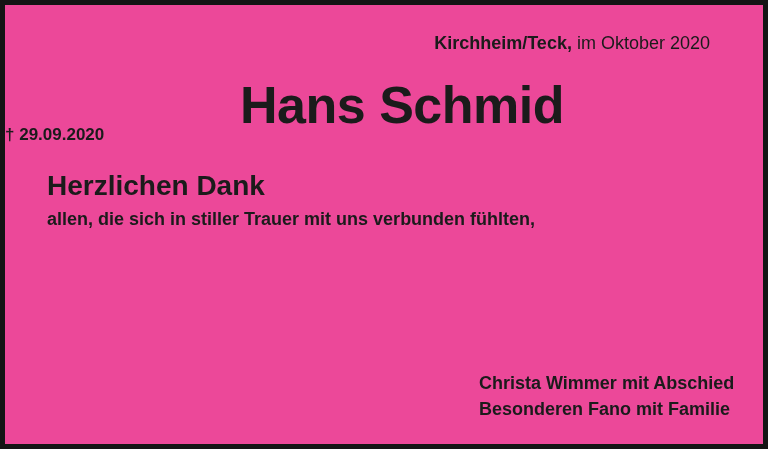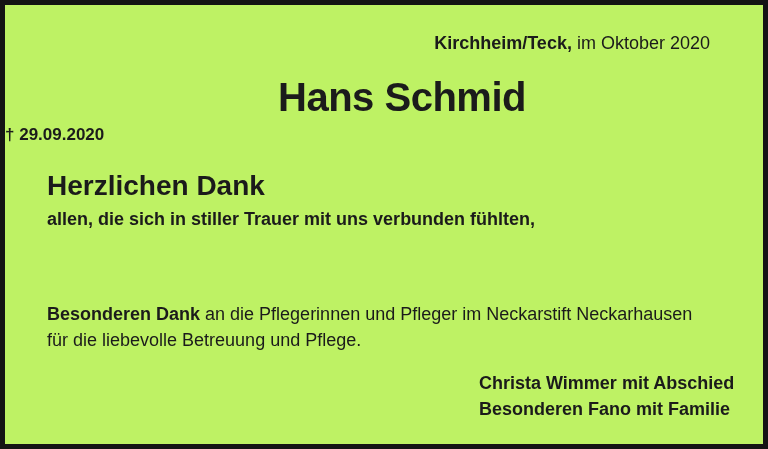--- a/index.html
+++ b/index.html
@@ -5,41 +5,41 @@
   html, body {
     margin: 0;
     padding: 0;
     background: #ffffff;
   }
   .sheet {
     position: relative;
     width: 768px;
     height: 449px;
     box-sizing: border-box;
-    background: #bef264;
+    background: #ec4899;
     border: 5px solid #141414;
     font-family: "Liberation Sans", sans-serif;
     color: #1b1b1b;
     overflow: hidden;
   }
   .dateline {
     position: absolute;
     top: 28px;
     right: 53px;
     font-size: 18px;
     white-space: nowrap;
   }
   .dateline .place { font-weight: bold; }
   .title {
     position: absolute;
     top: 70px;
     left: 0;
     right: 0;
     text-align: center;
-    font-size: 40px;
+    font-size: 52px;
     font-weight: bold;
     letter-spacing: -0.5px;
     padding-left: 36px;
   }
   .death-date {
     position: absolute;
     top: 120px;
     left: 0;
     right: 0;
     font-size: 17px;
@@ -92,25 +92,19 @@
   <div class="title">Hans Schmid</div>
 
   <div class="death-date">† 29.09.2020</div>
 
   <div class="thanks-heading">Herzlichen Dank</div>
 
   <div class="thanks">
     <div class="line">allen, die sich in stiller Trauer mit uns verbunden fühlten,</div>
   </div>
 
-  <div class="special">
-    <div class="line">
-      <span class="bold">Besonderen Dank</span><span> an die Pflegerinnen und Pfleger im Neckarstift Neckarhausen</span>
-    </div>
-    <div class="line">für die liebevolle Betreuung und Pflege.</div>
-  </div>
 
   <div class="signatures">
     <div class="line">Christa Wimmer mit Abschied</div>
     <div class="line">Besonderen Fano mit Familie</div>
   </div>
 
 </div>
 
 </body></html>

